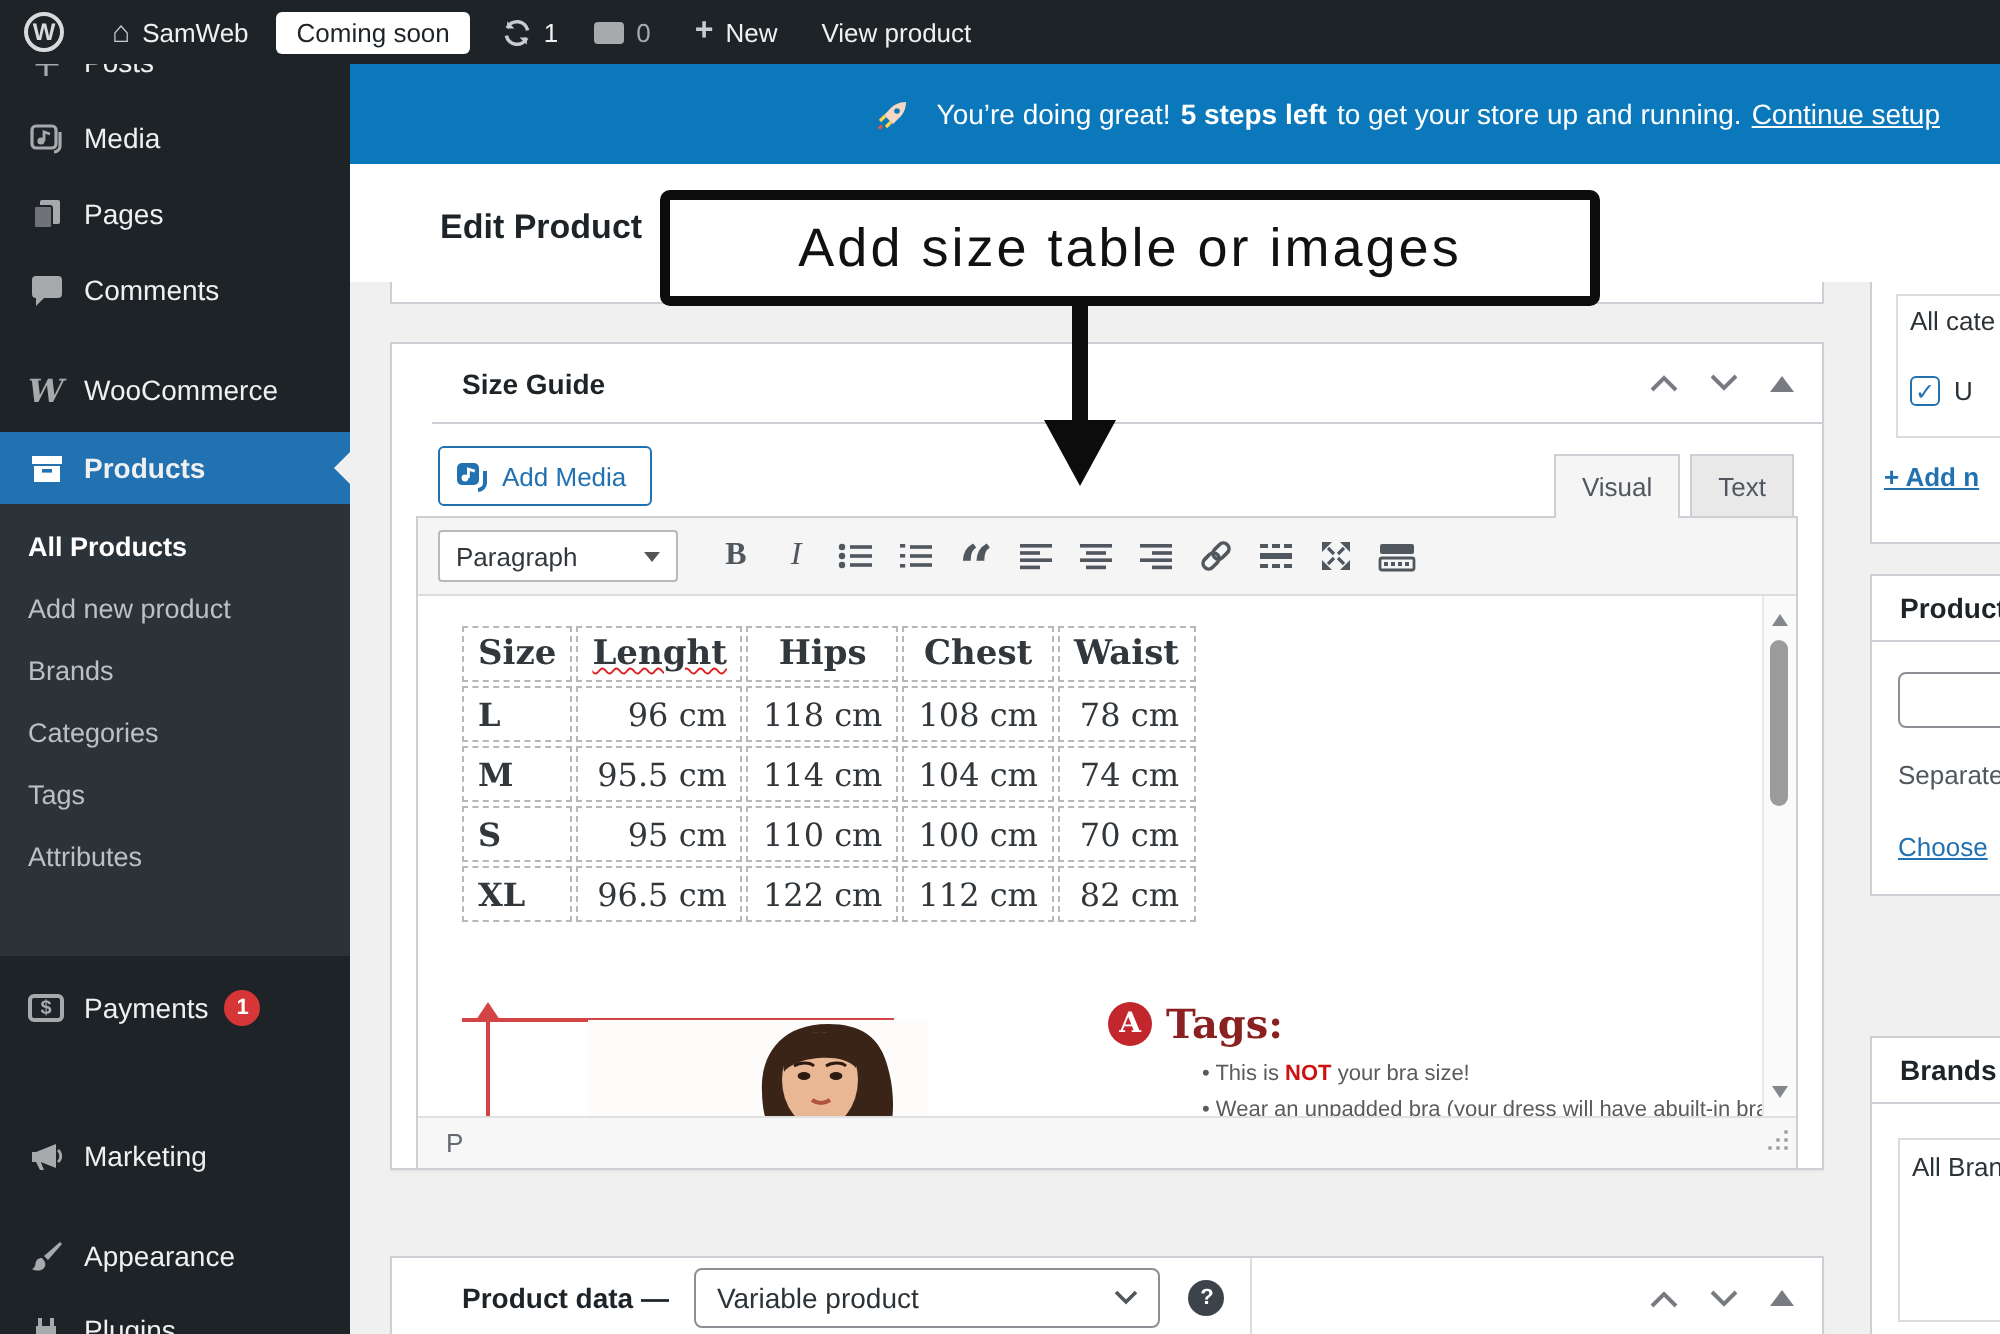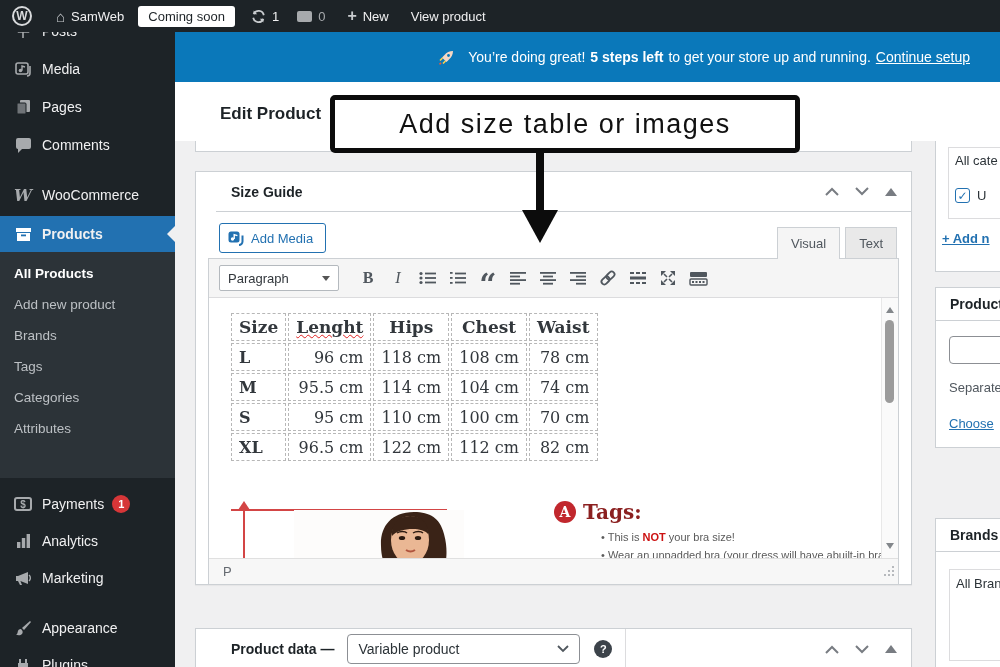--- a/index.html
+++ b/index.html
@@ -214,41 +214,31 @@
             <rect x="6" y="7.5" width="5" height="1.8" fill="#2271b1"></rect>
           </svg>
       </span>
       <span>Products</span>
     </div>
 
     <div class="submenu">
       <div class="smi current">All Products</div>
       <div class="smi">Add new product</div>
       <div class="smi">Brands</div>
+      <div class="smi">Categories</div>
       <div class="smi">Tags</div>
-      <div class="smi">Categories</div>
       <div class="smi">Attributes</div>
     </div>
 
     <div class="mi mi-payments">
       <span class="ico">
         <span class="pay-ico">$</span>
       </span>
       <span>Payments</span>
       <span class="badge-red">1</span>
-    </div>
-    <div class="mi mi-analytics">
-      <span class="ico">
-        <svg width="15" height="14" viewBox="0 0 15 14">
-            <rect x="1" y="8" width="3.4" height="6" fill="#a7aaad"></rect>
-            <rect x="5.8" y="4" width="3.4" height="10" fill="#a7aaad"></rect>
-            <rect x="10.6" y="0" width="3.4" height="14" fill="#a7aaad"></rect>
-          </svg>
-      </span>
-      <span>Analytics</span>
     </div>
     <div class="mi mi-marketing">
       <span class="ico">
         <svg width="17" height="15" viewBox="0 0 17 15">
             <path d="M13 1 3 5H1v5h2l2 4h2l-1.6-4L13 13z" fill="#a7aaad"></path>
             <path d="M14 4a4 4 0 0 1 0 6" stroke="#a7aaad" stroke-width="1.4" fill="none"></path>
           </svg>
       </span>
       <span>Marketing</span>
     </div>

